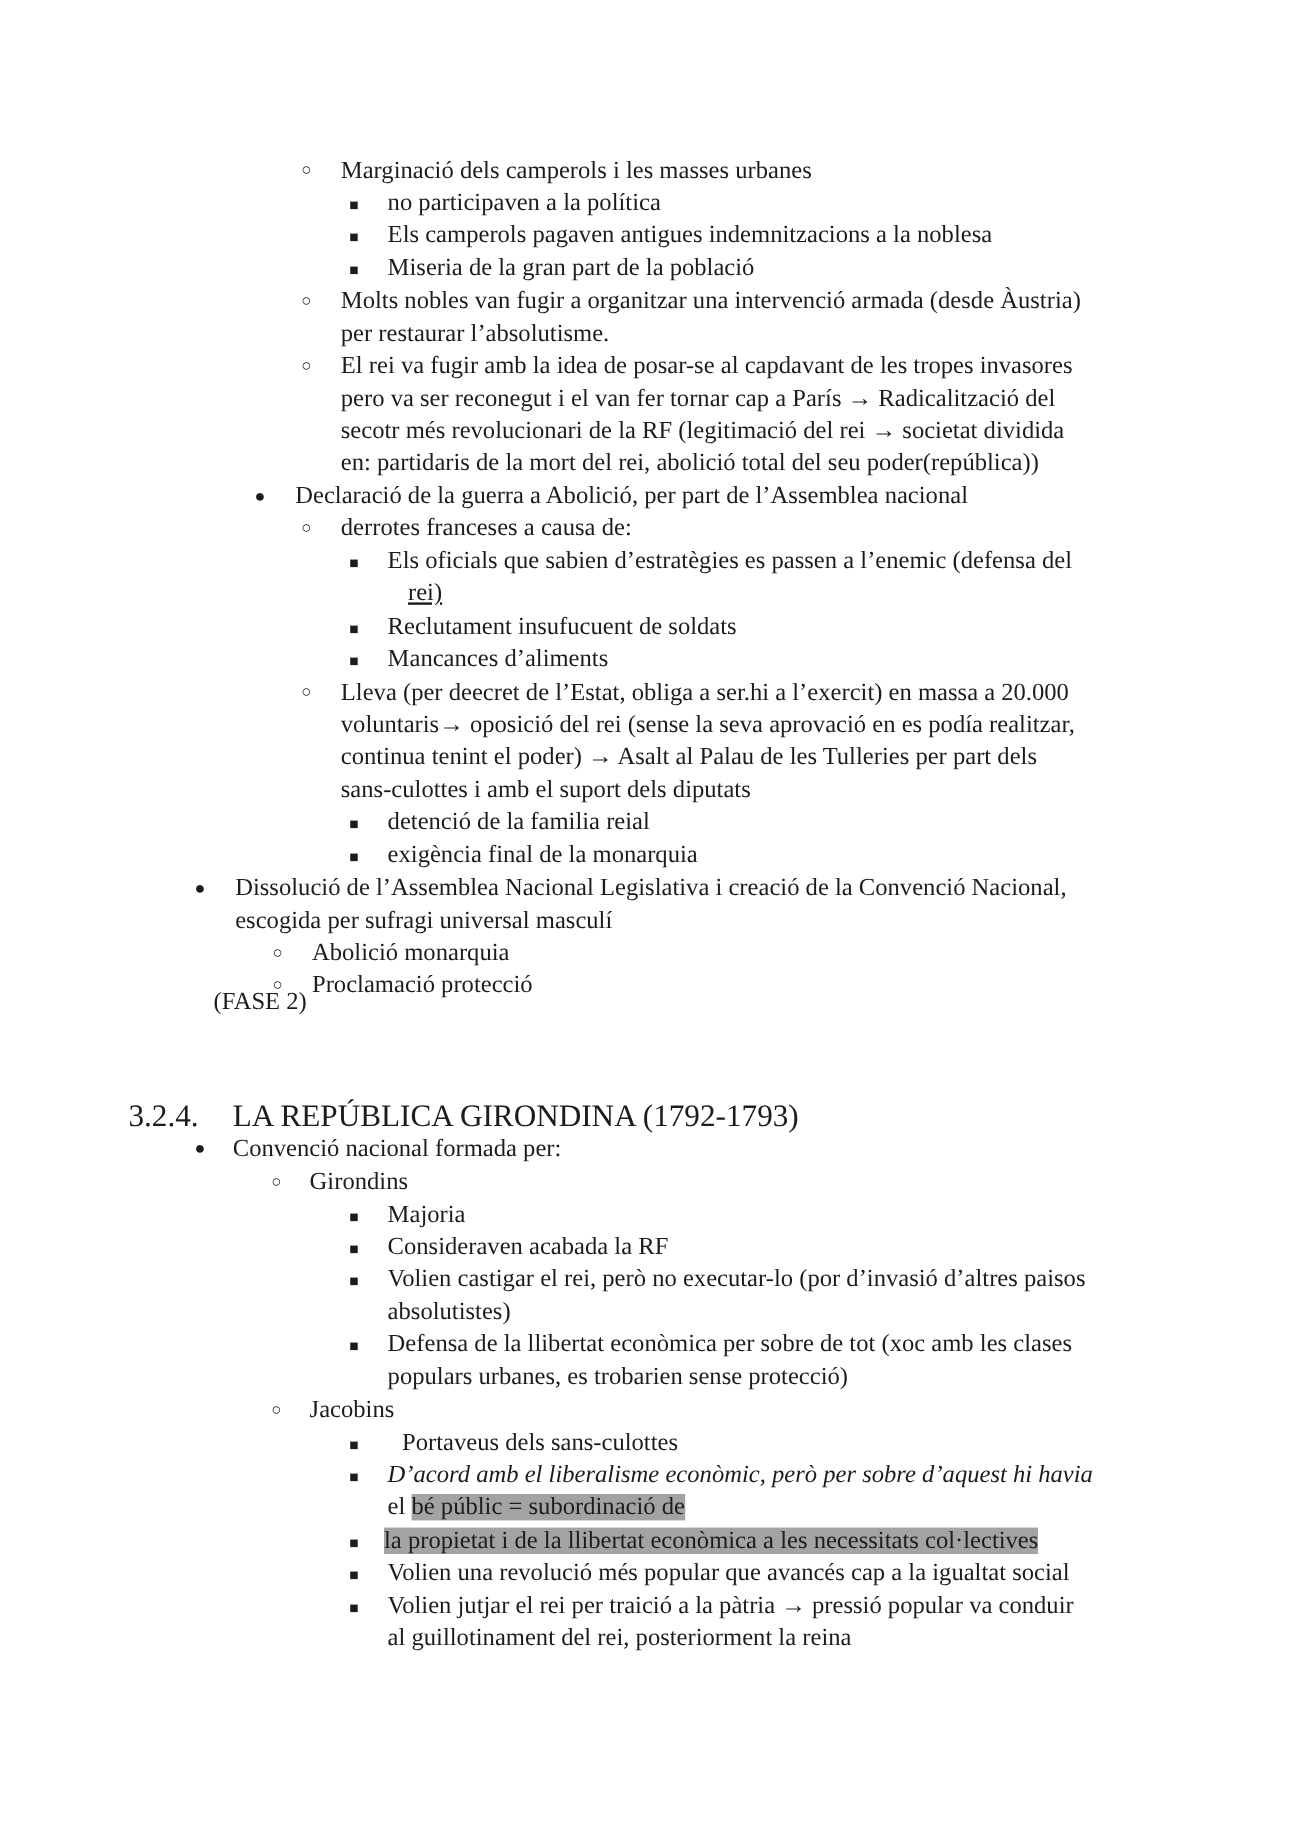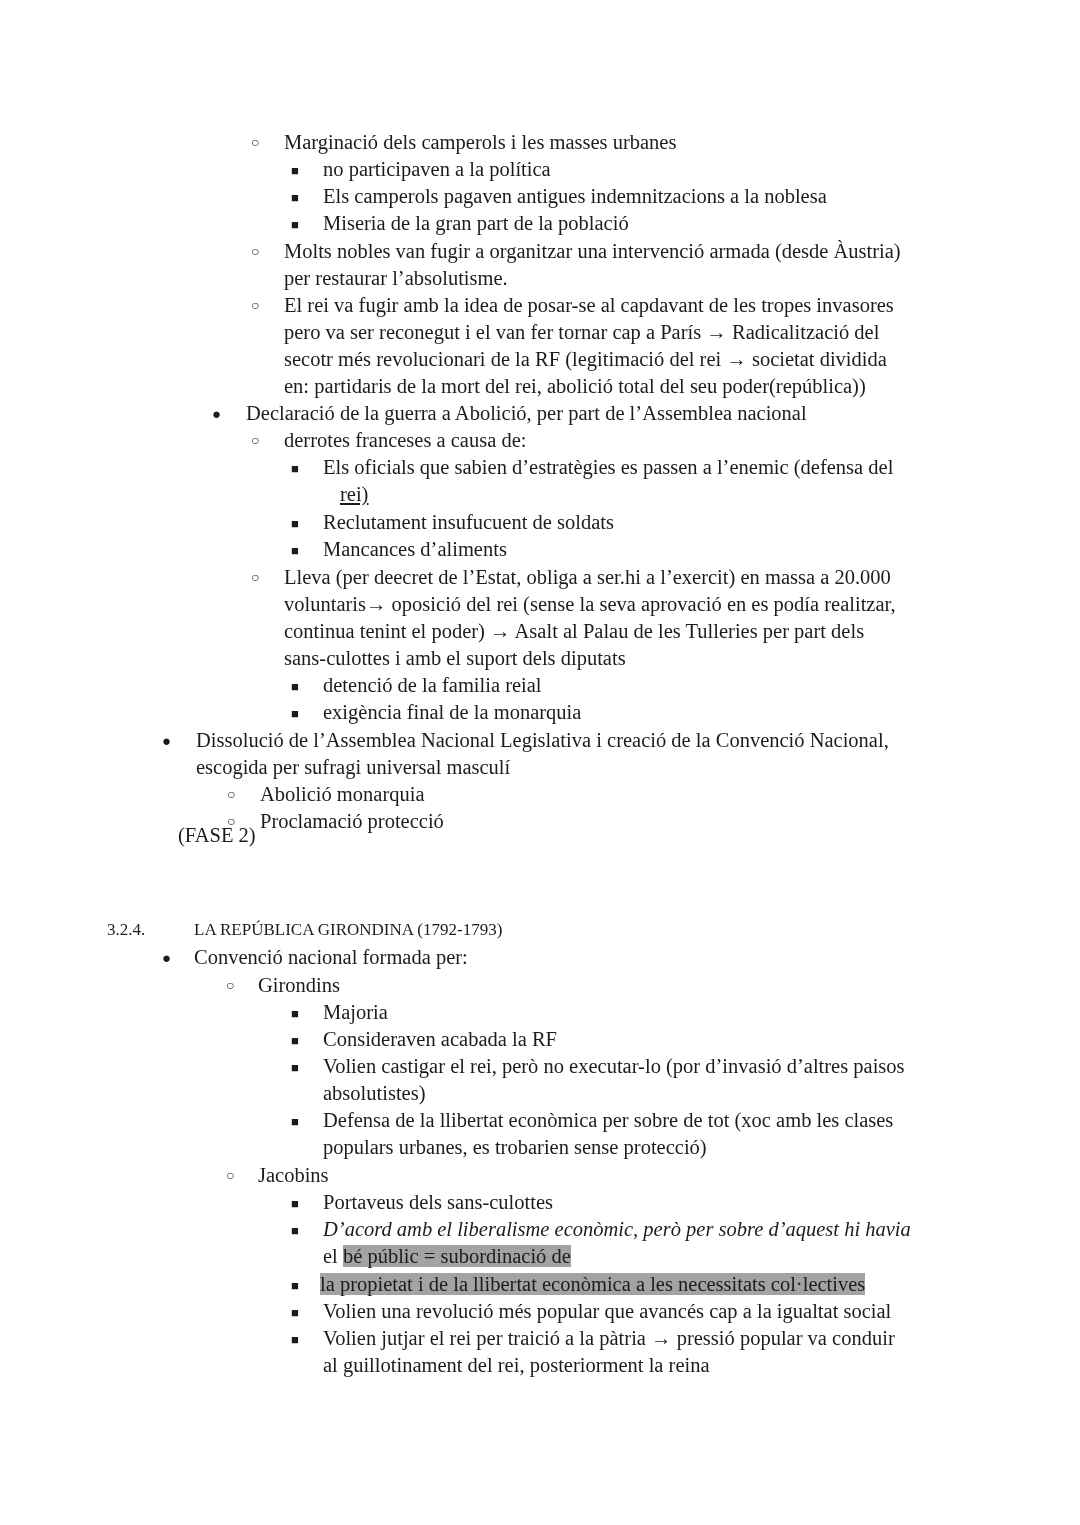--- a/index.html
+++ b/index.html
@@ -7,21 +7,21 @@
       width: 1080px; height: 1525px; position: relative; overflow: hidden;
       font-family: "Liberation Serif", "DejaVu Serif", serif;
       color: #1c1c1c; font-size: 20.5px;
     }
     .line { position: absolute; white-space: nowrap; line-height: 27px; }
     .bullet { position: absolute; line-height: 27px; color: #1c1c1c; }
     .b-disc { font-size: 15px; }
     .b-circle { font-size: 14px; }
     .b-square { font-size: 13px; }
     .hl { background: #a3a3a3; }
-    .heading { font-size: 17px; }
+    .heading { font-size: 26px; }
   </style>
 </head>
 <body>
 
 <span class="bullet b-circle" style="left:251px;top:129px;">○</span>
 <div class="line" style="left:284px;top:129px;">Marginació dels camperols i les masses urbanes</div>
 
 <span class="bullet b-square" style="left:291px;top:157px;">■</span>
 <div class="line" style="left:323px;top:156px;">no participaven a la política</div>
 <span class="bullet b-square" style="left:291px;top:184px;">■</span>
@@ -92,21 +92,21 @@
 <div class="line" style="left:323px;top:1053px;">Volien castigar el rei, però no executar-lo (por d’invasió d’altres paisos</div>
 <div class="line" style="left:323px;top:1080px;">absolutistes)</div>
 <span class="bullet b-square" style="left:291px;top:1108px;">■</span>
 <div class="line" style="left:323px;top:1107px;">Defensa de la llibertat econòmica per sobre de tot (xoc amb les clases</div>
 <div class="line" style="left:323px;top:1134px;">populars urbanes, es trobarien sense protecció)</div>
 
 <span class="bullet b-circle" style="left:226px;top:1162px;">○</span>
 <div class="line" style="left:258px;top:1162px;">Jacobins</div>
 
 <span class="bullet b-square" style="left:291px;top:1190px;">■</span>
-<div class="line" style="left:323px;top:1189px;text-align:center;">Portaveus dels sans-culottes</div>
+<div class="line" style="left:335px;top:1189px;text-align:center;">Portaveus dels sans-culottes</div>
 
 <span class="bullet b-square" style="left:291px;top:1217px;">■</span>
 <div class="line" style="left:323px;top:1216px;font-style:italic;">D’acord amb el liberalisme econòmic, però per sobre d’aquest hi havia</div>
 <div class="line" style="left:323px;top:1243px;">
   <span>el </span><span class="hl">bé públic = subordinació de</span>
 </div>
 
 <span class="bullet b-square" style="left:291px;top:1272px;">■</span>
 <div class="line" style="left:320px;top:1271px;">
   <span class="hl"> la propietat i de la llibertat econòmica a les necessitats col·lectives</span>

